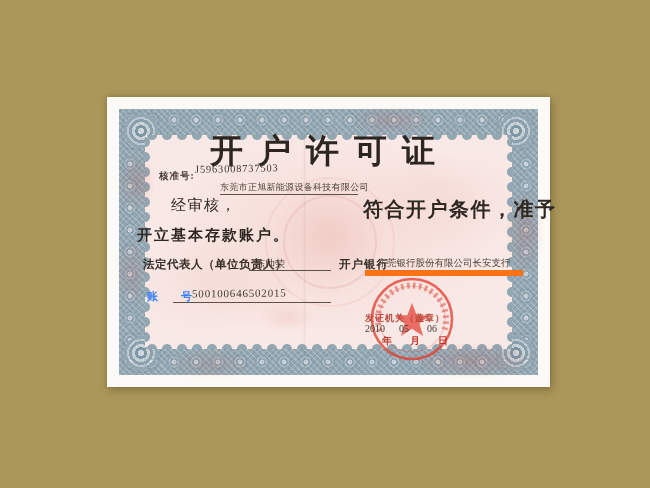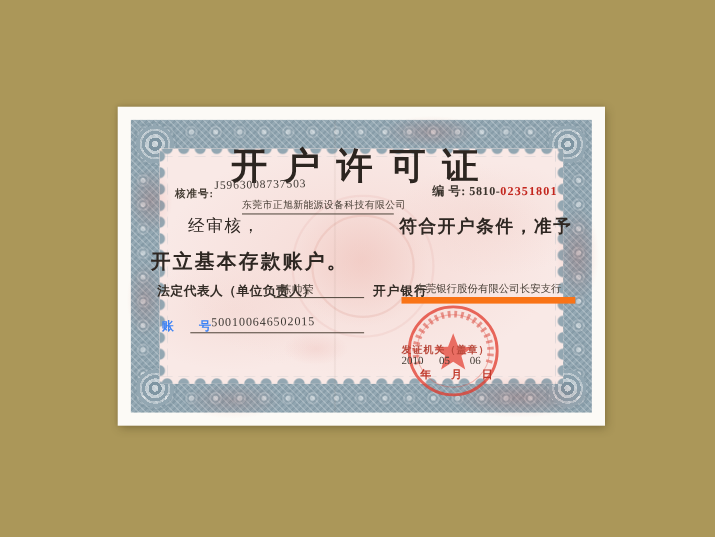--- a/index.html
+++ b/index.html
@@ -76,22 +76,22 @@
     letter-spacing:15px;text-indent:15px;
     font-family:"Liberation Serif","DejaVu Serif",serif;
   }
   .approval-lbl{left:52px;top:73px;font-size:9.5px;letter-spacing:1px;color:#453d34;font-weight:bold;}
   .approval-val{left:88px;top:66px;font-size:10.5px;color:#3f3a35;letter-spacing:.8px;transform:rotate(-1.2deg);}
   .serial{left:286px;top:69px;font-size:11px;color:#3c352e;font-weight:bold;letter-spacing:.5px;}
   .serial .red{color:#c3261e;font-weight:bold;letter-spacing:1px;}
   .body1-prefix{left:64px;top:99px;font-size:15px;font-weight:normal;color:#2e2722;letter-spacing:1.5px;}
   .company-line{left:113px;top:79px;width:138px;border-bottom:1px solid #5c5248;height:18px;text-align:center;}
   .company-line span{font-size:9px;color:#4a4138;letter-spacing:.3px;}
-  .body1-suffix{left:256px;top:99px;font-size:16px;font-weight:bold;color:#2e2722;letter-spacing:1.5px;}
-  .body2{left:30px;top:129px;font-size:18px;font-weight:bold;color:#2e2722;letter-spacing:2px;}
+  .body1-suffix{left:256px;top:99px;font-size:20px;font-weight:bold;color:#2e2722;letter-spacing:1.5px;}
+  .body2{left:30px;top:129px;font-size:15px;font-weight:bold;color:#2e2722;letter-spacing:2px;}
   .rep-lbl{left:36px;top:160px;font-size:11.5px;font-weight:bold;color:#332c26;letter-spacing:.5px;}
   .rep-line{left:142px;top:156px;width:82px;border-bottom:1px solid #5c5248;height:17px;}
   .rep-line span{font-size:10px;color:#473f36;margin-left:6px;}
   .bank-lbl{left:232px;top:160px;font-size:11.5px;font-weight:bold;color:#332c26;letter-spacing:1px;}
   .bank-line{left:258px;top:155px;width:158px;border-bottom:6px solid #f97316;height:18px;text-align:center;}
   .bank-line span{font-size:9.5px;color:#473f36;}
   .acct-lbl{left:40px;top:192px;font-size:11px;font-weight:bold;color:#3b82f6;letter-spacing:6px;}
   .acct-line{left:66px;top:186px;width:158px;border-bottom:1px solid #5c5248;height:19px;}
   .acct-line span{font-size:11px;color:#3f3a35;letter-spacing:.8px;margin-left:19px;display:inline-block;transform:rotate(-.6deg);}
   
@@ -138,24 +138,20 @@
     <div class="bleed" style="left:398px;top:90px;width:40px;height:90px;background:radial-gradient(ellipse,rgba(200,45,30,.15),transparent 70%);"></div>
     <div class="bleed" style="left:300px;top:245px;width:130px;height:38px;background:radial-gradient(ellipse,rgba(200,45,30,.16),transparent 70%);"></div>
     <div class="bleed" style="left:60px;top:250px;width:90px;height:34px;background:radial-gradient(ellipse,rgba(200,45,30,.10),transparent 70%);"></div>
     <div class="bleed" style="left:150px;top:205px;width:60px;height:30px;background:radial-gradient(ellipse,rgba(200,45,30,.08),transparent 70%);"></div>
 
     <div class="t title">开户许可证</div>
 
     <div class="t approval-lbl">核准号:</div>
     <div class="t approval-val">J5963008737503</div>
 
-    <div class="t serial">
-      <span>编 号:</span>
-      <span>5810-</span><span class="red">02351801</span>
-    </div>
 
     <div class="t body1-prefix">经审核，</div>
     <div class="t company-line">
       <span>东莞市正旭新能源设备科技有限公司</span>
     </div>
     <div class="t body1-suffix">符合开户条件，准予</div>
     <div class="t body2">开立基本存款账户。</div>
 
     <div class="t rep-lbl">法定代表人（单位负责人）</div>
     <div class="t rep-line">

